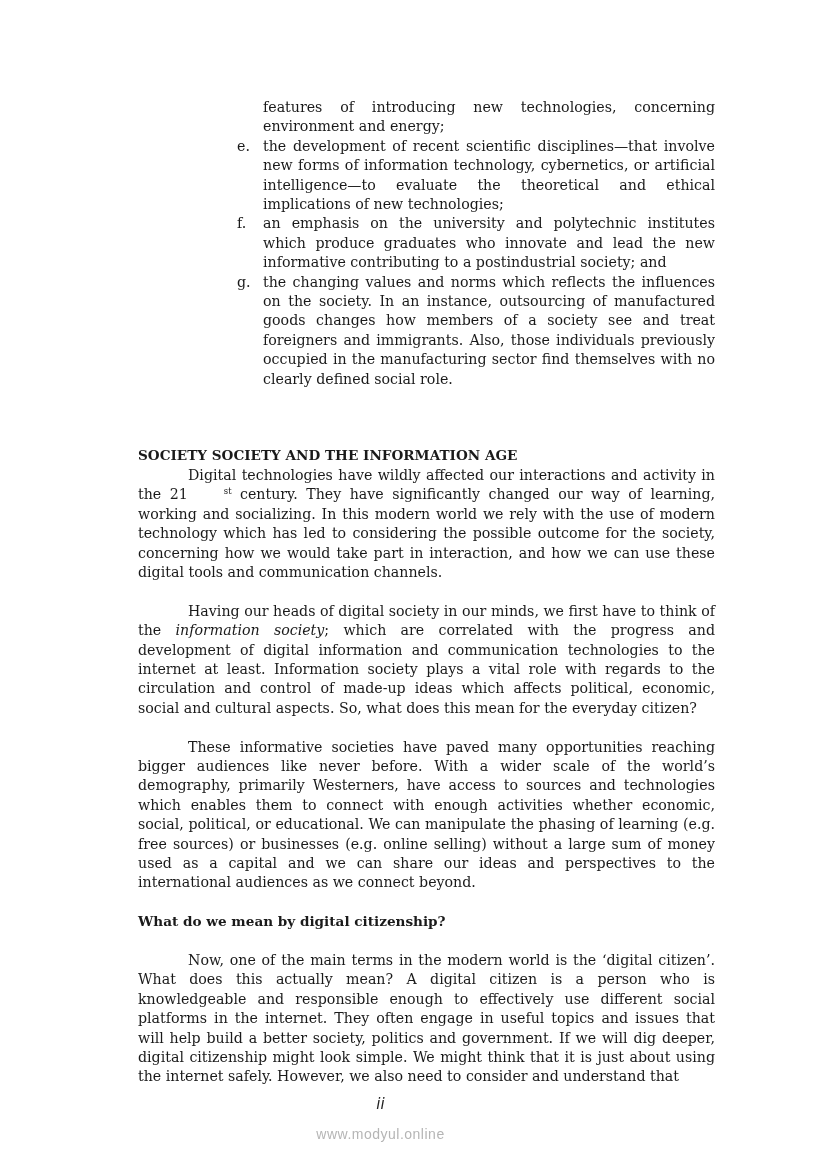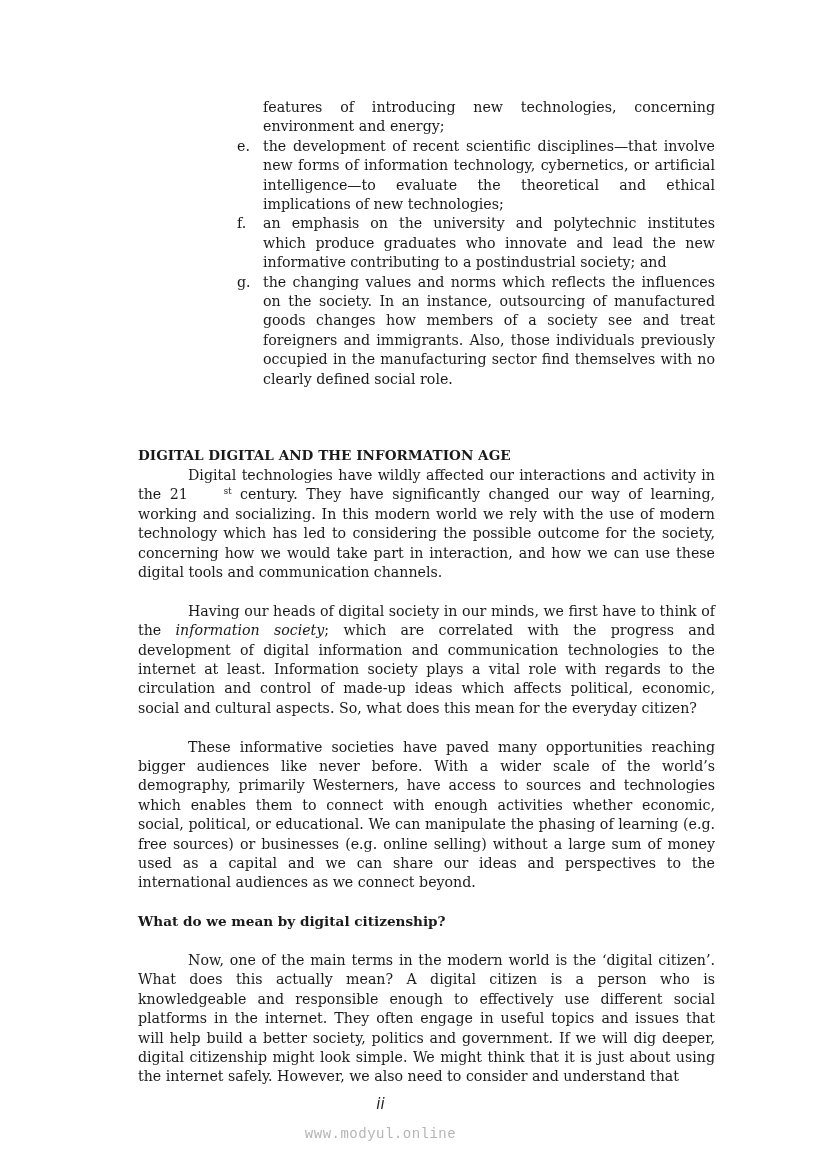--- a/index.html
+++ b/index.html
@@ -12,21 +12,21 @@
   .li { position: relative; padding-left: 0; font-size: 14.2px; line-height: 19.4px; text-align: justify; }
   .marker { position: absolute; left: -26px; top: 0; }
   .heading { font-weight: bold; font-size: 13.6px; line-height: 19.4px; }
   .indent { text-indent: 50px; }
   sup { font-size: 8.5px; vertical-align: 5px; line-height: 0; padding-left: 36px; }
   em { }
   .gap1 { height: 38px; }
   .gap2 { height: 19.4px; }
   .footer { position: absolute; left: 0; width: 761px; text-align: center; }
   .pageno { top: 1095px; font-size: 15px; font-style: italic; color: #222; font-family: "DejaVu Sans", sans-serif; }
-  .watermark { top: 1126px; font-size: 14px; color: #b5b5b5; font-family: Liberation Mono, monospace; letter-spacing: 0.5px; }
+  .watermark { top: 1126px; font-size: 14px; color: #b5b5b5; font-family: Liberation Sans, sans-serif; letter-spacing: 0.5px; }
 </style>
 </head>
 <body>
 
 <div class="page">
 
   <div class="list">
     <p class="li">features of introducing new technologies, concerning environment and energy;</p>
     <div class="li">
       <span class="marker">e.</span>
@@ -38,21 +38,21 @@
     </div>
     <div class="li">
       <span class="marker">g.</span>
       <span>the changing values and norms which reflects the influences on the society. In an instance, outsourcing of manufactured goods changes how members of a society see and treat foreigners and immigrants. Also, those individuals previously occupied in the manufacturing sector find themselves with no clearly defined social role.</span>
     </div>
   </div>
 
   <div class="gap1"></div>
   <div class="gap2"></div>
 
-  <h2 class="heading" style="margin:0">DIGITAL DIGITAL AND THE INFORMATION AGE</h2>
+  <h2 class="heading" style="margin:0">SOCIETY SOCIETY AND THE INFORMATION AGE</h2>
   <p class="body-text indent"><span>Digital technologies have wildly affected our interactions and activity in the 21</span><sup>st</sup><span> century. They have significantly changed our way of learning, working and socializing. In this modern world we rely with the use of modern technology which has led to considering the possible outcome for the society, concerning how we would take part in interaction, and how we can use these digital tools and communication channels.</span></p>
 
   <div class="gap2"></div>
 
   <p class="body-text indent"><span>Having our heads of digital society in our minds, we first have to think of the </span><em>information society</em><span>; which are correlated with the progress and development of digital information and communication technologies to the internet at least. Information society plays a vital role with regards to the circulation and control of made-up ideas which affects political, economic, social and cultural aspects.  So, what does this mean for the everyday citizen?</span></p>
 
   <div class="gap2"></div>
 
   <p class="body-text indent">These informative societies have paved many opportunities reaching bigger audiences like never before. With a wider scale of the world’s demography, primarily Westerners, have access to sources and technologies which enables them to connect with enough activities whether economic, social, political, or educational. We can manipulate the phasing of learning (e.g. free sources) or businesses (e.g. online selling) without a large sum of money used as a capital and we can share our ideas and perspectives to the international audiences as we connect beyond.</p>
 

